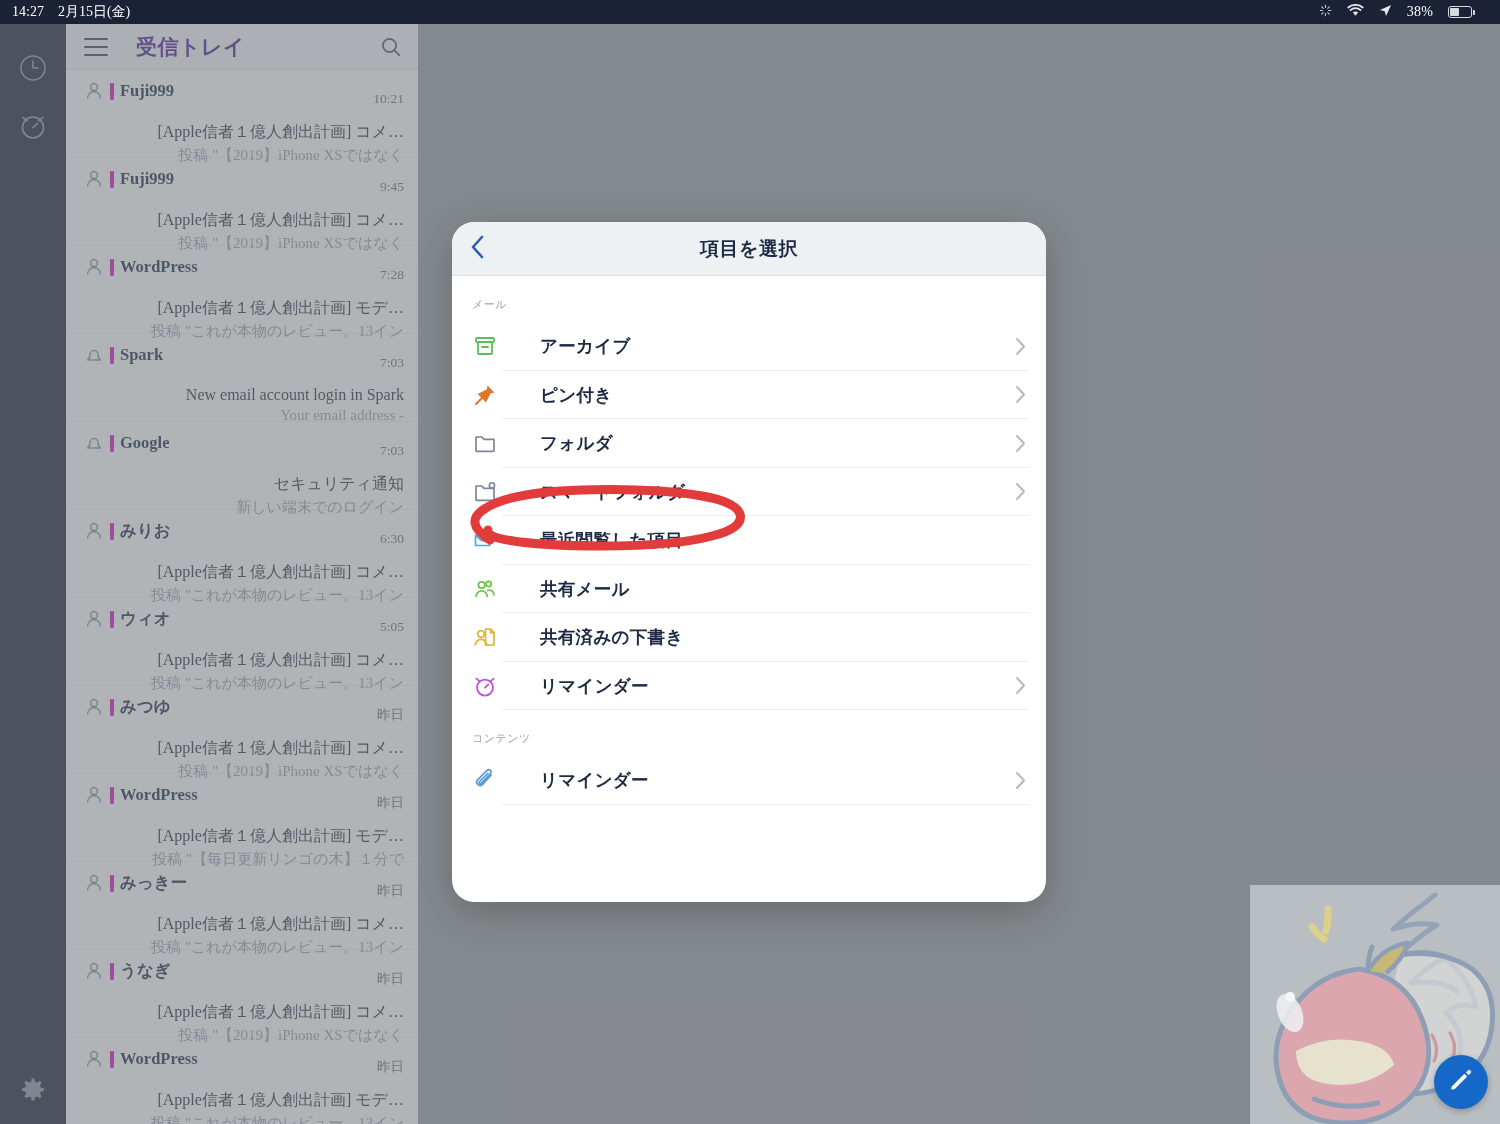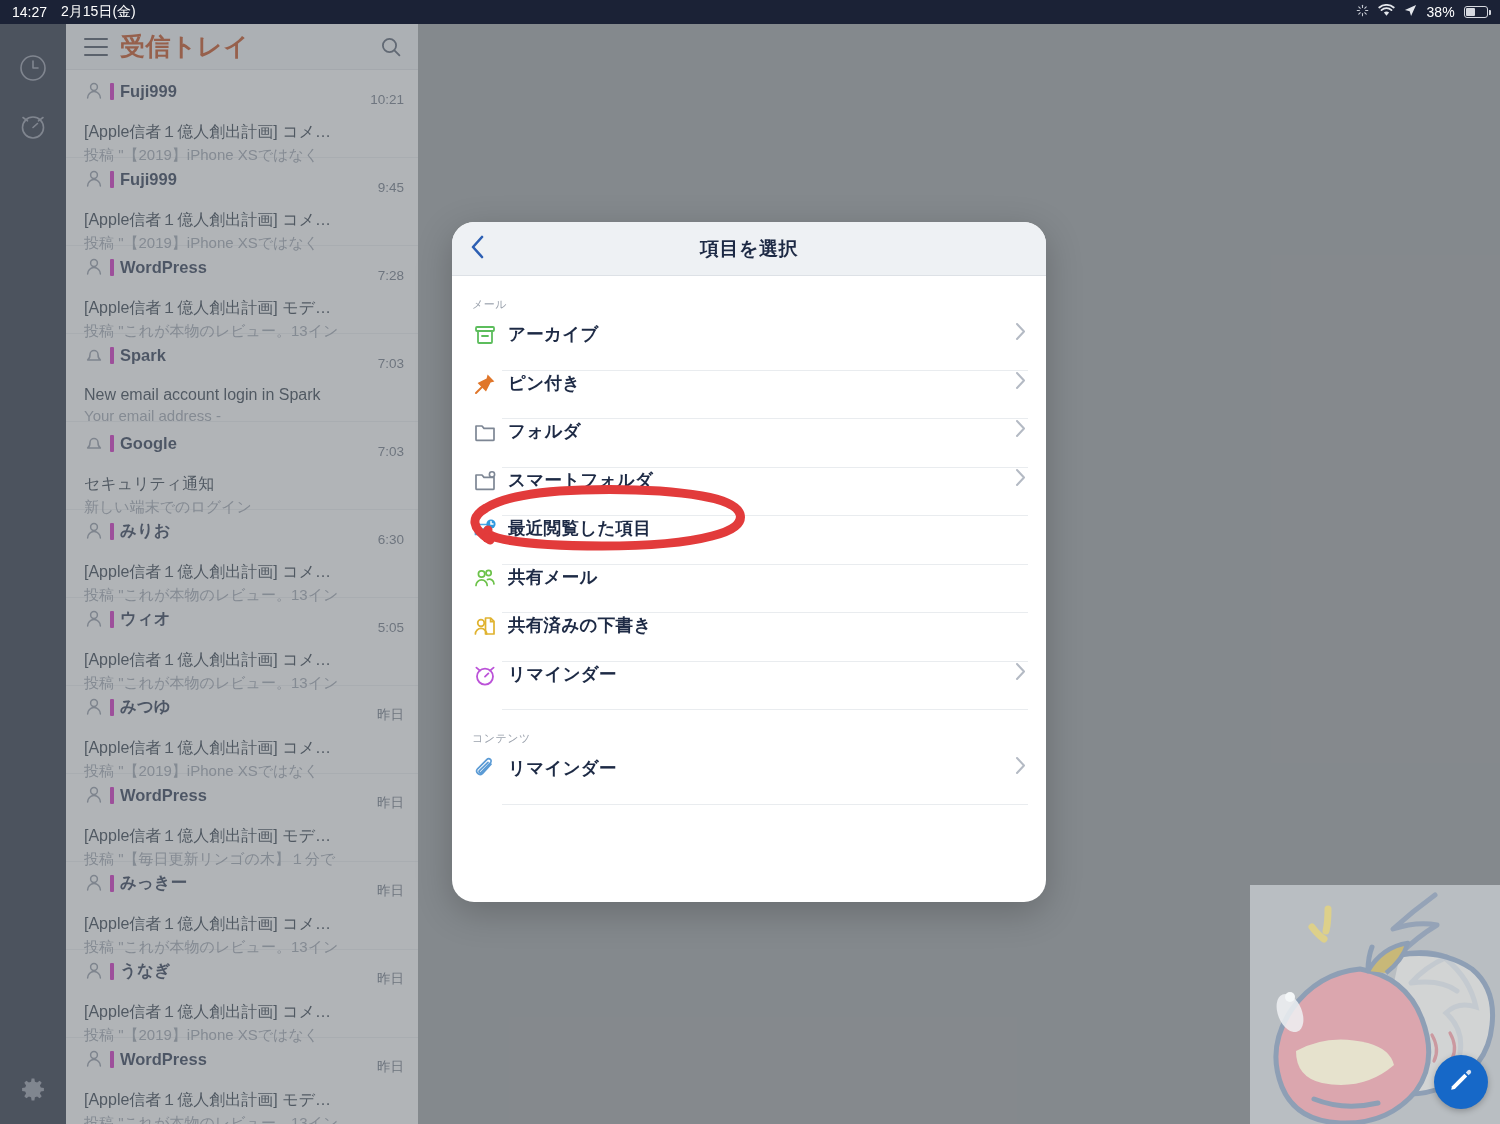--- a/index.html
+++ b/index.html
@@ -2,34 +2,34 @@
 <html><head>
 <meta charset="utf-8">
 <style>
   * { box-sizing: border-box; margin: 0; padding: 0; }
   html, body {
     width: 1500px; height: 1124px;
     overflow: hidden;
     font-family: "Liberation Sans", "DejaVu Sans", sans-serif;
     background: #9a9ea0;
   }
-  #root { position: relative; width: 1500px; height: 928px; }
+  #root { position: relative; width: 1500px; height: 928px; font-family: Liberation Serif, serif; }
 
   
   .statusbar {
     position: absolute; left: 0; top: 0;
     width: 1500px; height: 24px;
     background: #1b2236;
     color: #ffffff;
     display: flex; align-items: center;
     font-size: 14px;
     z-index: 40;
   }
   .sb-left { display: flex; align-items: center; gap: 14px; padding-left: 12px; }
-  .sb-right { margin-left: auto; display: flex; align-items: center; gap: 9px; padding-right: 12px; }
+  .sb-right { margin-left: auto; display: flex; align-items: center; gap: 15px; padding-right: 28px; }
   .sb-pct { font-size: 14px; letter-spacing: .2px; }
   .batt {
     width: 24px; height: 12px; border: 1.4px solid #d6d9e0;
     border-radius: 3px; position: relative; display: inline-block;
   }
   .batt::after {
     content: ""; position: absolute; right: -4px; top: 3.2px;
     width: 2px; height: 5px; background: #d6d9e0; border-radius: 0 1px 1px 0;
   }
   .batt i {
@@ -60,31 +60,32 @@
   }
   .list-header {
     height: 46px; background: #f4f5f7;
     display: flex; align-items: center;
     padding: 0 16px 0 18px;
     border-bottom: 1px solid #e2e4e8;
   }
   .hamburger { width: 24px; height: 18px; display: flex; flex-direction: column; justify-content: space-between; }
   .hamburger span { display: block; height: 2px; background: #3c4456; border-radius: 1px; }
   .list-title {
-    margin-left: 12px;
-    font-size: 25px; font-weight: 700; color: #c2410c;
+    margin-left: 28px;
+    font-size: 21px; font-weight: 700; color: #4c1d95;
     letter-spacing: .5px;
   }
   .search-btn { margin-left: auto; display: flex; align-items: center; }
 
   .mail-row {
     position: relative;
     padding: 10px 14px 12px 18px;
     border-bottom: 1px solid #eceef1;
     height: 88px;
+    text-align: right;
   }
   .mail-top { display: flex; align-items: center; height: 22px; }
   .sender-icon { width: 20px; height: 20px; flex: 0 0 20px; margin-right: 6px; }
   .unread-bar {
     width: 4px; height: 17px; background: #d21ac0;
     border-radius: 1px; margin-right: 6px; flex: 0 0 4px;
   }
   .sender {
     font-size: 16.5px; font-weight: 700; color: #1d2a45;
     white-space: nowrap; overflow: hidden; text-overflow: ellipsis;
@@ -152,23 +153,24 @@
   .dlg-title { font-size: 19px; font-weight: 700; color: #1d2a45; letter-spacing: .5px; }
 
   .dlg-body { padding: 0; background: #ffffff; }
   .section-label {
     font-size: 11px; color: #9aa1ac;
     padding: 21px 0 10px 20px;
     letter-spacing: .5px;
   }
   .menu-row {
     position: relative;
-    display: flex; align-items: flex-start;
+    display: flex; align-items: center;
     height: 48.5px;
     padding: 0 20px 0 20px;
+    gap: 32px;
   }
   .menu-row .divider {
     position: absolute; left: 50px; right: 18px; bottom: 0;
     height: 1px; background: #e9ecef;
   }
   .menu-icon {
     width: 26px; height: 26px; flex: 0 0 26px;
     display: flex; align-items: center; justify-content: center;
     margin-right: 10px;
   }

